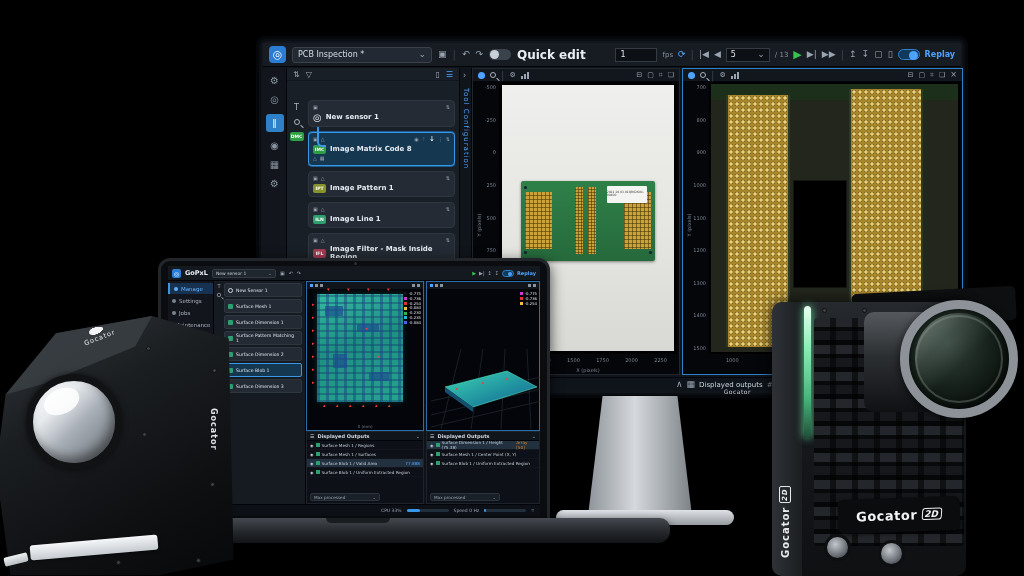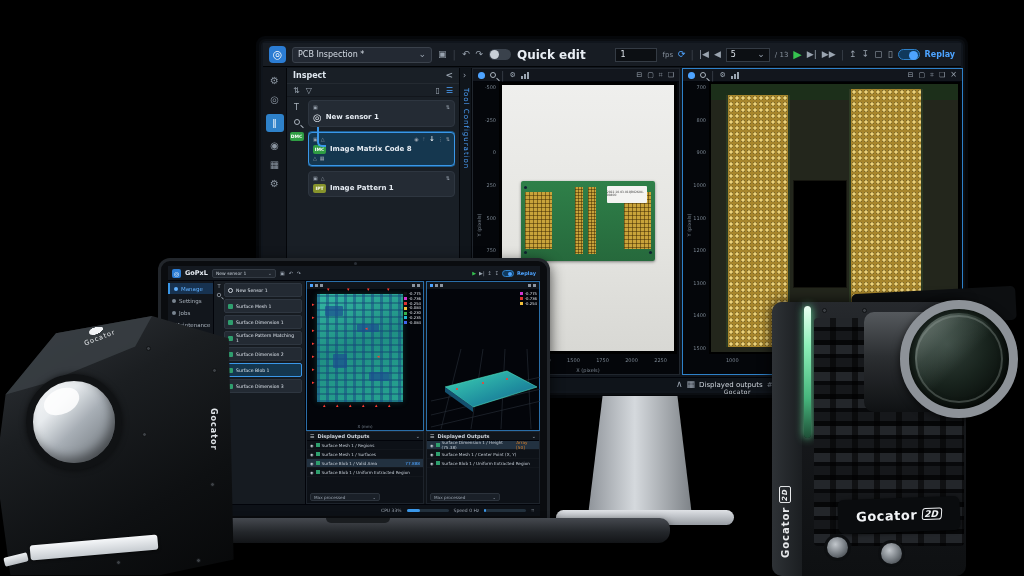--- a/index.html
+++ b/index.html
@@ -246,24 +246,20 @@
         <span class="railico">◎</span>
         <div class="rail-pause">
             <span>‖</span>
           </div>
         <span class="railico">◉</span>
         <span class="railico">▦</span>
         <span class="railico">⚙</span>
       </div>
 
       <div class="m-inspect">
-        <div class="mi-head">
-          <span>Inspect</span>
-          <span class="tbico">&lt;</span>
-        </div>
         <div class="mi-sub">
           <span>⇅</span>
           <span>▽</span>
           <span style="margin-left:auto;">▯</span>
           <span class="blue">☰</span>
         </div>
         <div class="mi-rail">
           <span style="color:#aab3bd;font-size:8px;">T</span>
           <span class="mag"></span>
           <span class="dmc">DMC</span>
@@ -307,20 +303,46 @@
               <div class="mc-r1">
                 <span class="mc-mini">▣</span>
                 <span class="mc-mini">△</span>
                 <span class="mc-right">
                   <span class="mc-mini">⇅</span>
                 </span>
               </div>
               <div class="mc-r2">
                 <span class="mc-badge" style="background: rgb(135, 148, 44);">IPT</span>
                 <span class="mc-label">Image Pattern 1</span>
+              </div>
+            </div>
+            <div class="m-card">
+              <div class="mc-r1">
+                <span class="mc-mini">▣</span>
+                <span class="mc-mini">△</span>
+                <span class="mc-right">
+                  <span class="mc-mini">⇅</span>
+                </span>
+              </div>
+              <div class="mc-r2">
+                <span class="mc-badge" style="background: rgb(47, 158, 110);">ILN</span>
+                <span class="mc-label">Image Line 1</span>
+              </div>
+            </div>
+            <div class="m-card">
+              <div class="mc-r1">
+                <span class="mc-mini">▣</span>
+                <span class="mc-mini">△</span>
+                <span class="mc-right">
+                  <span class="mc-mini">⇅</span>
+                </span>
+              </div>
+              <div class="mc-r2">
+                <span class="mc-badge" style="background: rgb(160, 60, 82);">IFL</span>
+                <span class="mc-label">Image Filter - Mask Inside Region</span>
               </div>
             </div>
           </div>
       </div>
 
       <div class="m-vtab">
         <span class="arr">›</span>
         <span class="vtext">Tool Configuration</span>
       </div>
 

